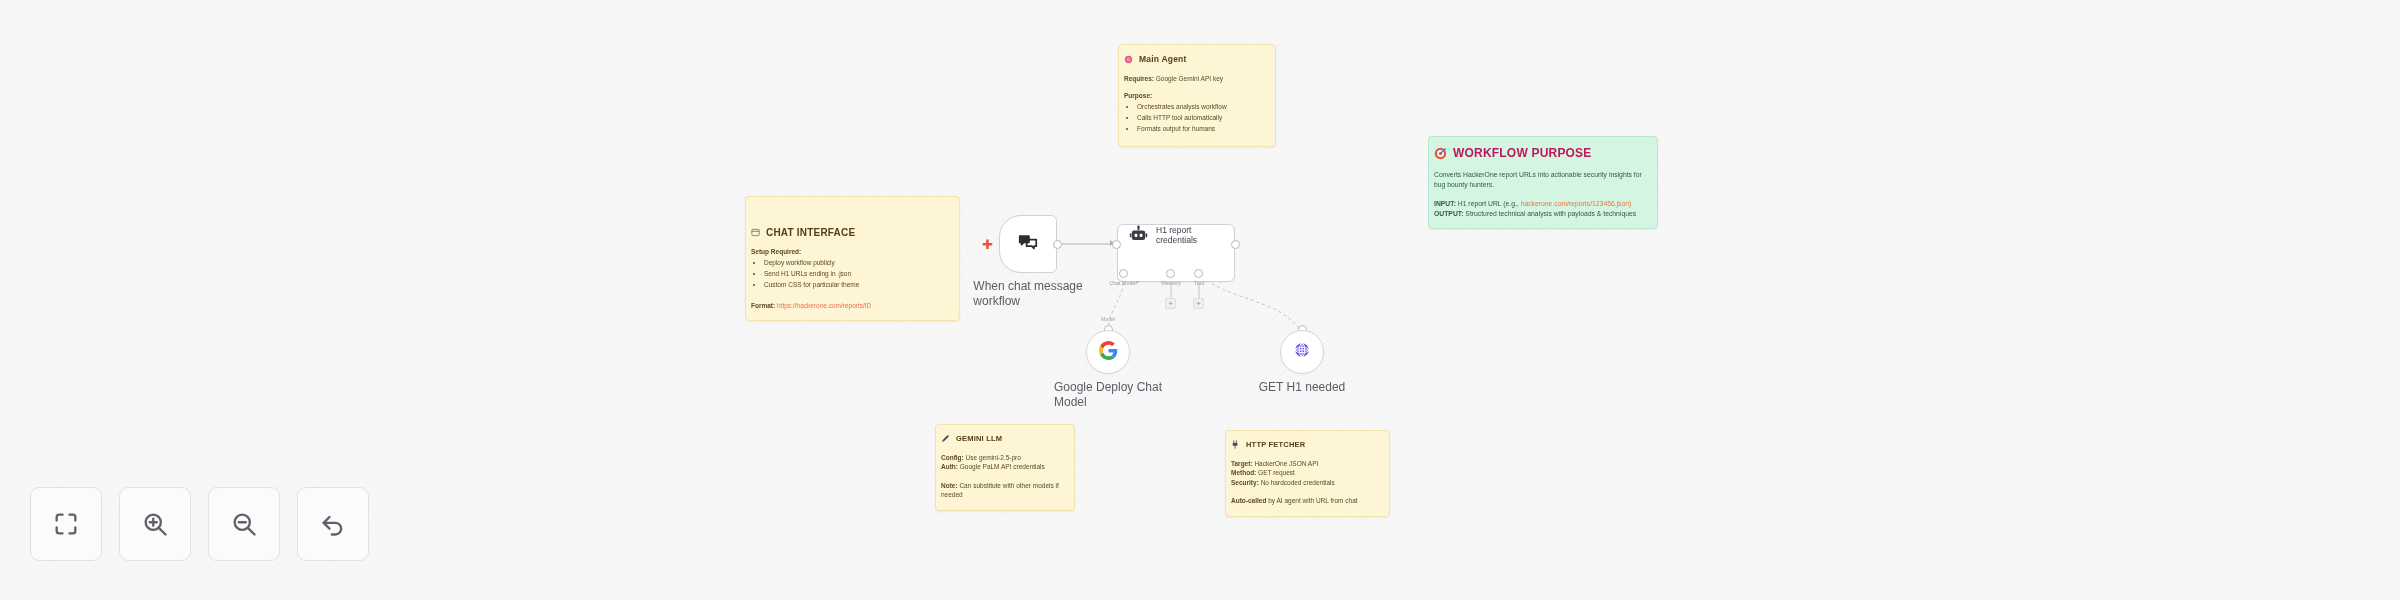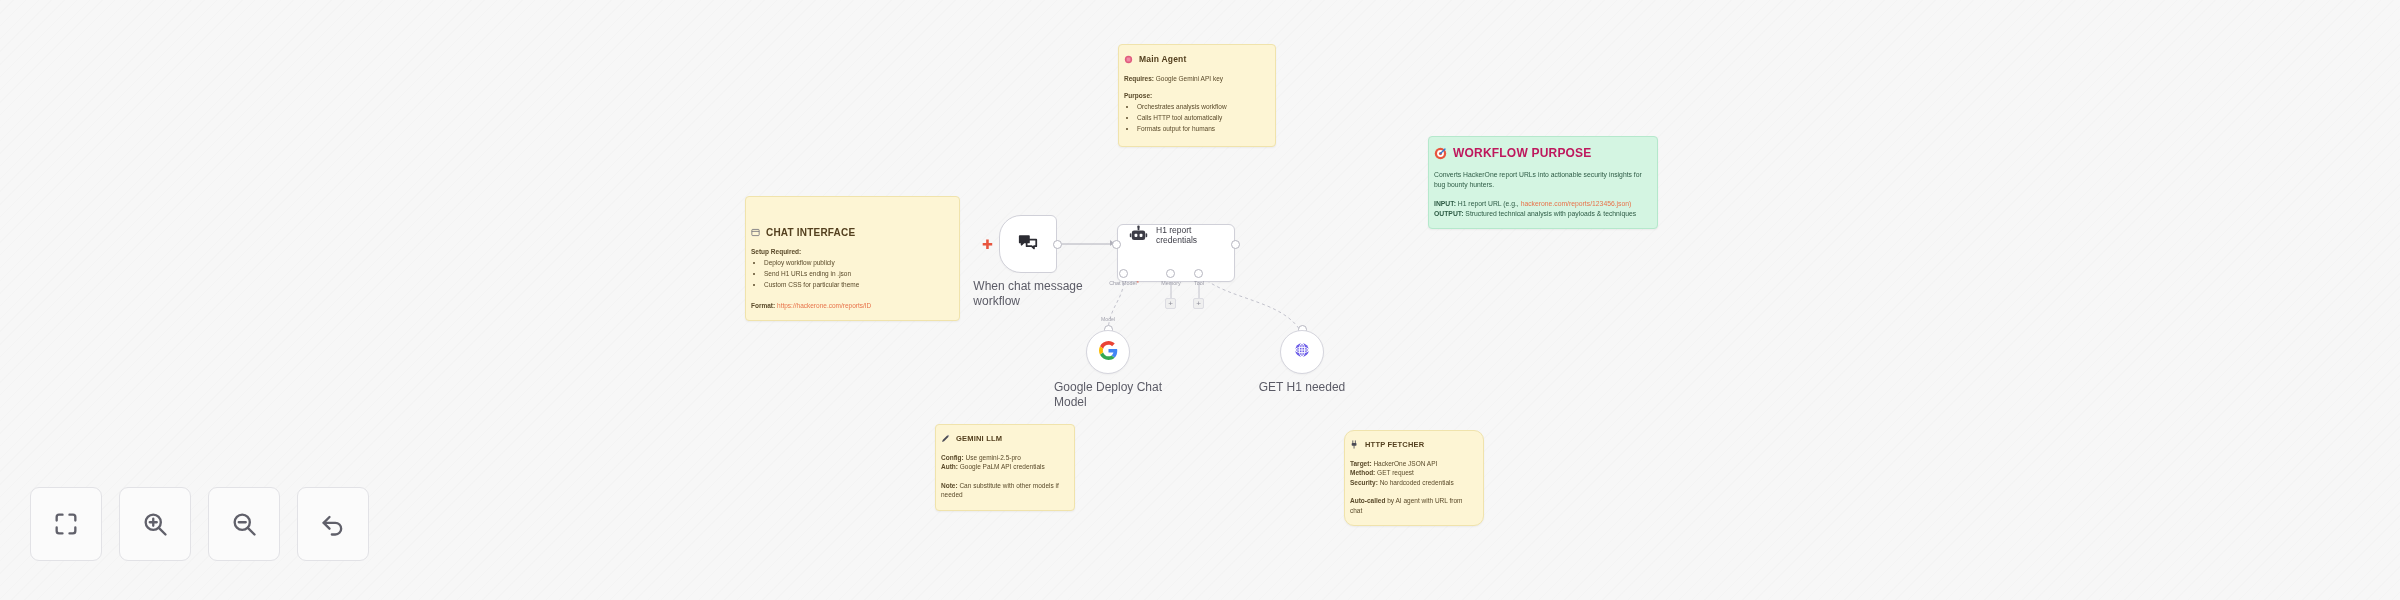--- a/index.html
+++ b/index.html
@@ -50,21 +50,21 @@
 
   
   #note-main-agent{left:1118px;top:44px;width:158px;font-size:6.5px;}
   #note-main-agent .sticky-head{font-size:8.5px;color:#54401f;}
   #note-chat{left:745px;top:196px;width:215px;font-size:6.5px;}
   #note-chat .sticky-head{font-size:10px;color:#54401f;margin-top:21px;}
   #note-purpose{left:1428px;top:136px;width:230px;font-size:6.8px;}
   #note-purpose .sticky-head{font-size:12px;color:#be185d;}
   #note-gemini{left:935px;top:424px;width:140px;font-size:6.5px;}
   #note-gemini .sticky-head{font-size:7.5px;color:#54401f;}
-  #note-http{left:1344px;top:430px;width:140px;font-size:6.5px;border-radius:10px;}
+  #note-http{left:1225px;top:430px;width:165px;font-size:6.5px;}
   #note-http .sticky-head{font-size:7.5px;color:#54401f;}
 
   
   .node-wrap{position:absolute;}
   .node-label{
     position:absolute;left:50%;transform:translateX(-50%);
     text-align:left;color:#5b5b66;font-size:12px;line-height:1.25;
     white-space:nowrap;
   }
 

